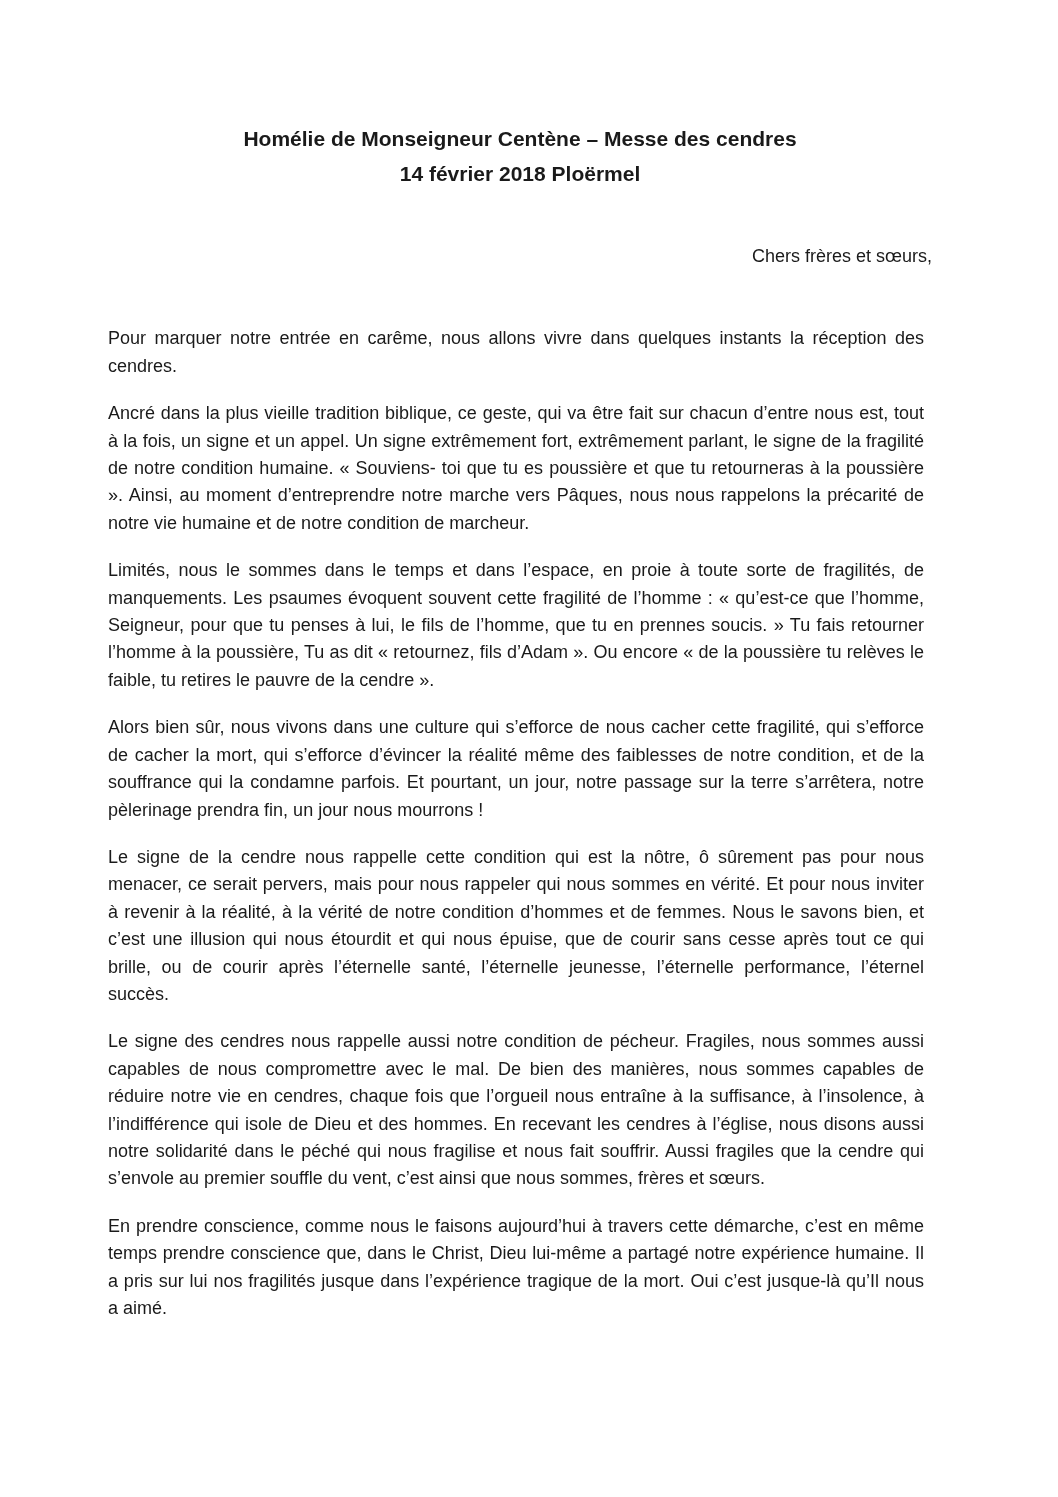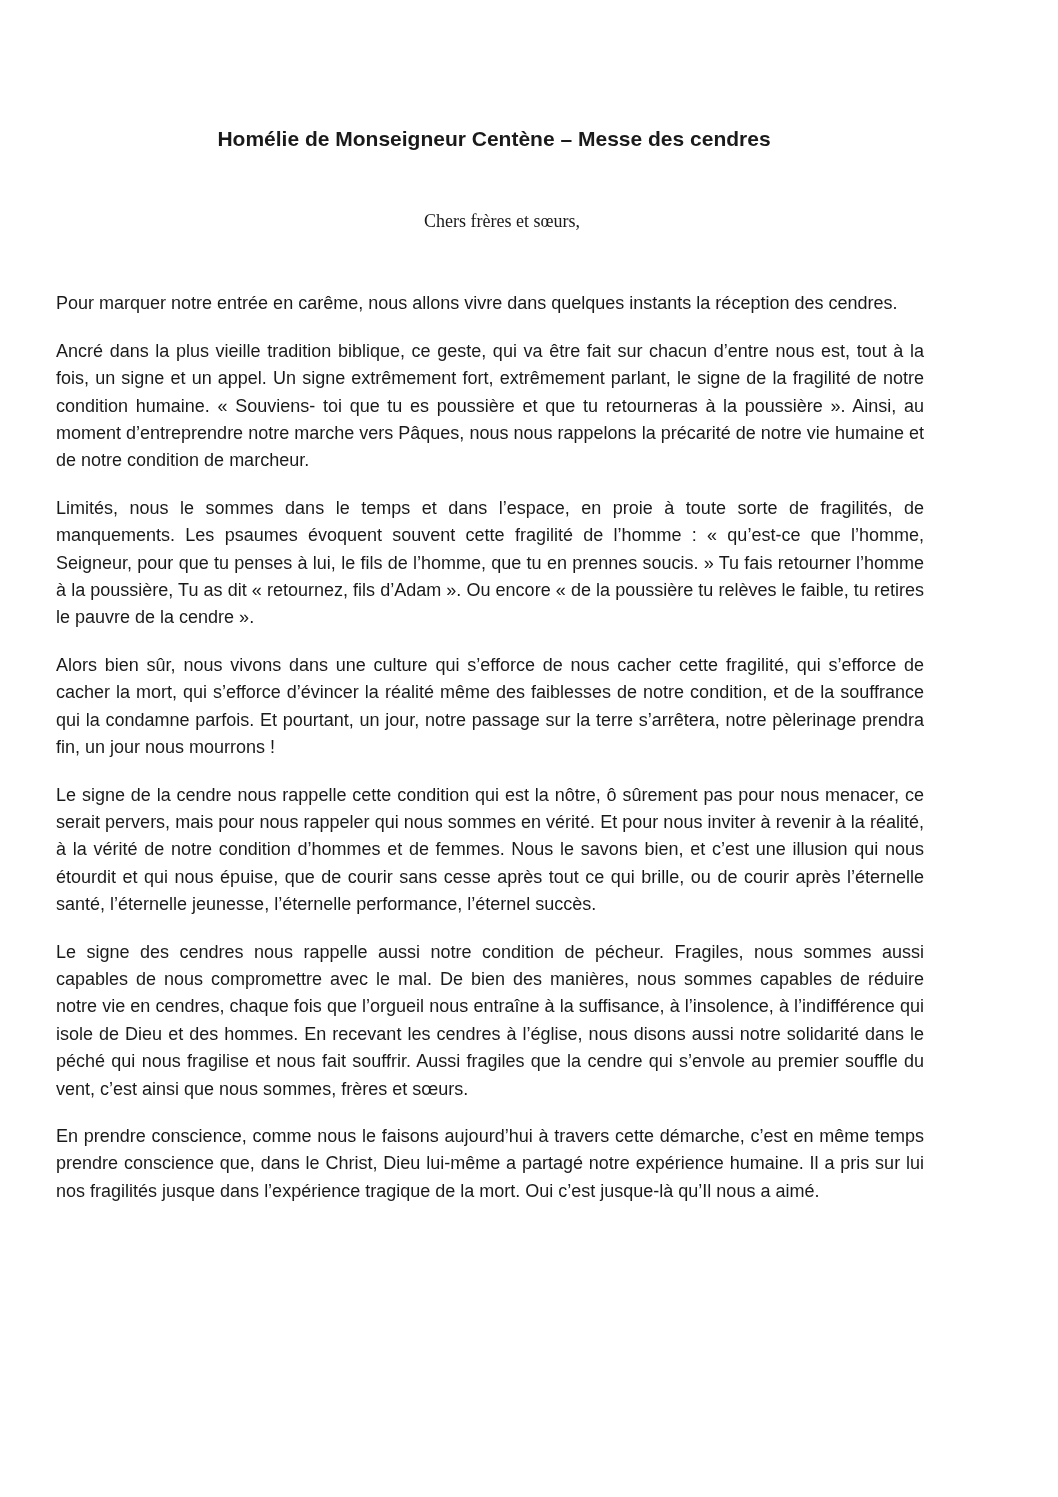--- a/index.html
+++ b/index.html
@@ -10,54 +10,54 @@
   }
   .page {
     position: relative;
     width: 1058px;
     height: 1497px;
     margin: 0 auto;
     background: #ffffff;
     font-family: "Liberation Sans", "DejaVu Sans", sans-serif;
     color: #1a1a1a;
     box-sizing: border-box;
-    padding: 121px 126px 0 56px;
+    padding: 121px 126px 0 108px;
     overflow: hidden;
   }
   .doc-title {
     text-align: center;
     font-weight: bold;
     font-size: 21px;
     line-height: 35px;
     margin: 0;
   }
   .salutation {
     margin: 52px 0 0 16px;
     font-size: 18px;
     line-height: 27.4px;
-    text-align: center;
-    font-family: Liberation Serif, serif;
+    text-align: right;
   }
   .body-paragraph {
     margin: 0 8px 20px 0;
     font-size: 18px;
     line-height: 27.4px;
     text-align: justify;
     text-justify: inter-word;
   }
   .body-paragraph.first {
     margin-top: 55px;
   }
 </style>
 </head>
 <body>
 
 <div class="page">
   <h1 class="doc-title">
     <div>Homélie de Monseigneur Centène – Messe des cendres</div>
+    <div>14 février 2018 Ploërmel</div>
   </h1>
 
   <p class="salutation">Chers frères et sœurs,</p>
 
   <p class="body-paragraph first">Pour marquer notre entrée en carême,  nous allons vivre dans quelques instants la réception des cendres.</p>
   <p class="body-paragraph">Ancré dans la plus vieille tradition biblique, ce geste, qui va être fait sur chacun d’entre nous est, tout à la fois, un signe et un appel. Un signe extrêmement fort, extrêmement parlant, le signe de la fragilité de notre condition humaine. « Souviens- toi que tu es poussière et que tu retourneras à la poussière ». Ainsi, au moment d’entreprendre notre marche vers Pâques, nous nous rappelons la précarité de notre vie humaine et de notre condition de marcheur.</p>
   <p class="body-paragraph">Limités,  nous le sommes dans le temps et dans l’espace, en proie à toute sorte de fragilités, de manquements. Les psaumes évoquent souvent cette fragilité de l’homme : « qu’est-ce que l’homme, Seigneur, pour que tu penses à lui, le fils de l’homme, que tu en prennes soucis. » Tu fais retourner l’homme à la poussière, Tu as dit « retournez, fils d’Adam ». Ou encore « de la poussière tu relèves le faible, tu retires le pauvre de la cendre ».</p>
   <p class="body-paragraph">Alors bien sûr, nous vivons dans une culture qui s’efforce de nous cacher cette fragilité, qui s’efforce de cacher la mort, qui s’efforce d’évincer la réalité même des faiblesses de notre condition, et de la souffrance qui la condamne parfois. Et pourtant, un jour, notre passage sur la terre s’arrêtera, notre pèlerinage prendra fin, un jour nous mourrons !</p>
   <p class="body-paragraph">Le signe de la cendre nous rappelle cette condition qui est la nôtre, ô sûrement pas pour nous menacer, ce serait pervers, mais pour nous rappeler qui nous sommes en vérité. Et pour nous inviter à revenir à la réalité, à la vérité de notre condition d’hommes et de femmes. Nous le savons bien, et c’est une illusion qui nous étourdit et qui nous épuise, que de courir sans cesse après tout ce qui brille, ou de courir après l’éternelle santé, l’éternelle jeunesse, l’éternelle performance, l’éternel succès.</p>
   <p class="body-paragraph">Le signe des cendres nous rappelle aussi notre condition de pécheur. Fragiles, nous sommes aussi capables de nous compromettre avec le mal. De bien des manières, nous sommes capables de réduire notre vie en cendres, chaque fois que l’orgueil nous entraîne à la suffisance, à l’insolence, à l’indifférence qui isole de Dieu et des hommes. En recevant les cendres à l’église, nous disons aussi notre solidarité dans le péché qui nous fragilise et nous fait souffrir. Aussi fragiles que la cendre qui s’envole au premier souffle du vent, c’est ainsi que nous sommes, frères et sœurs.</p>

